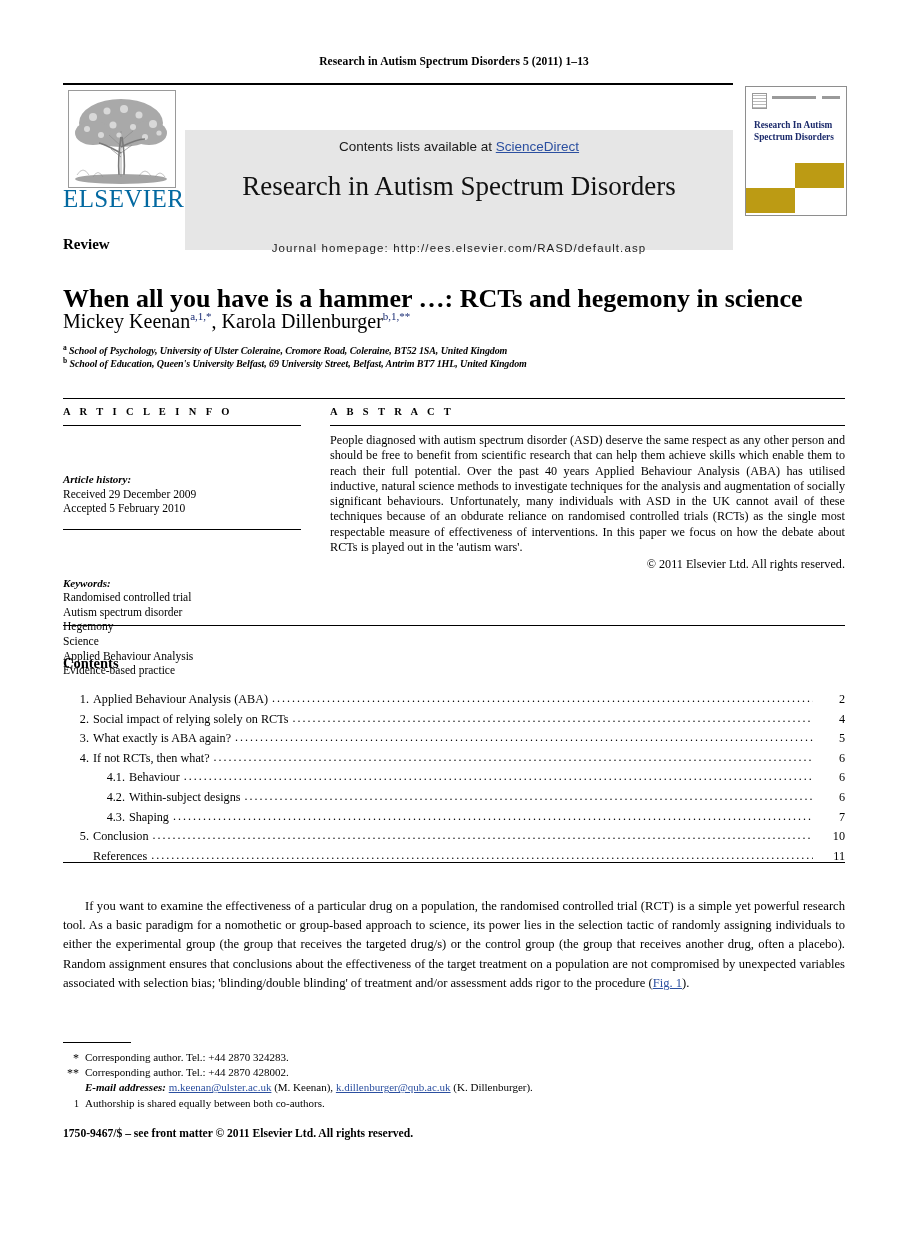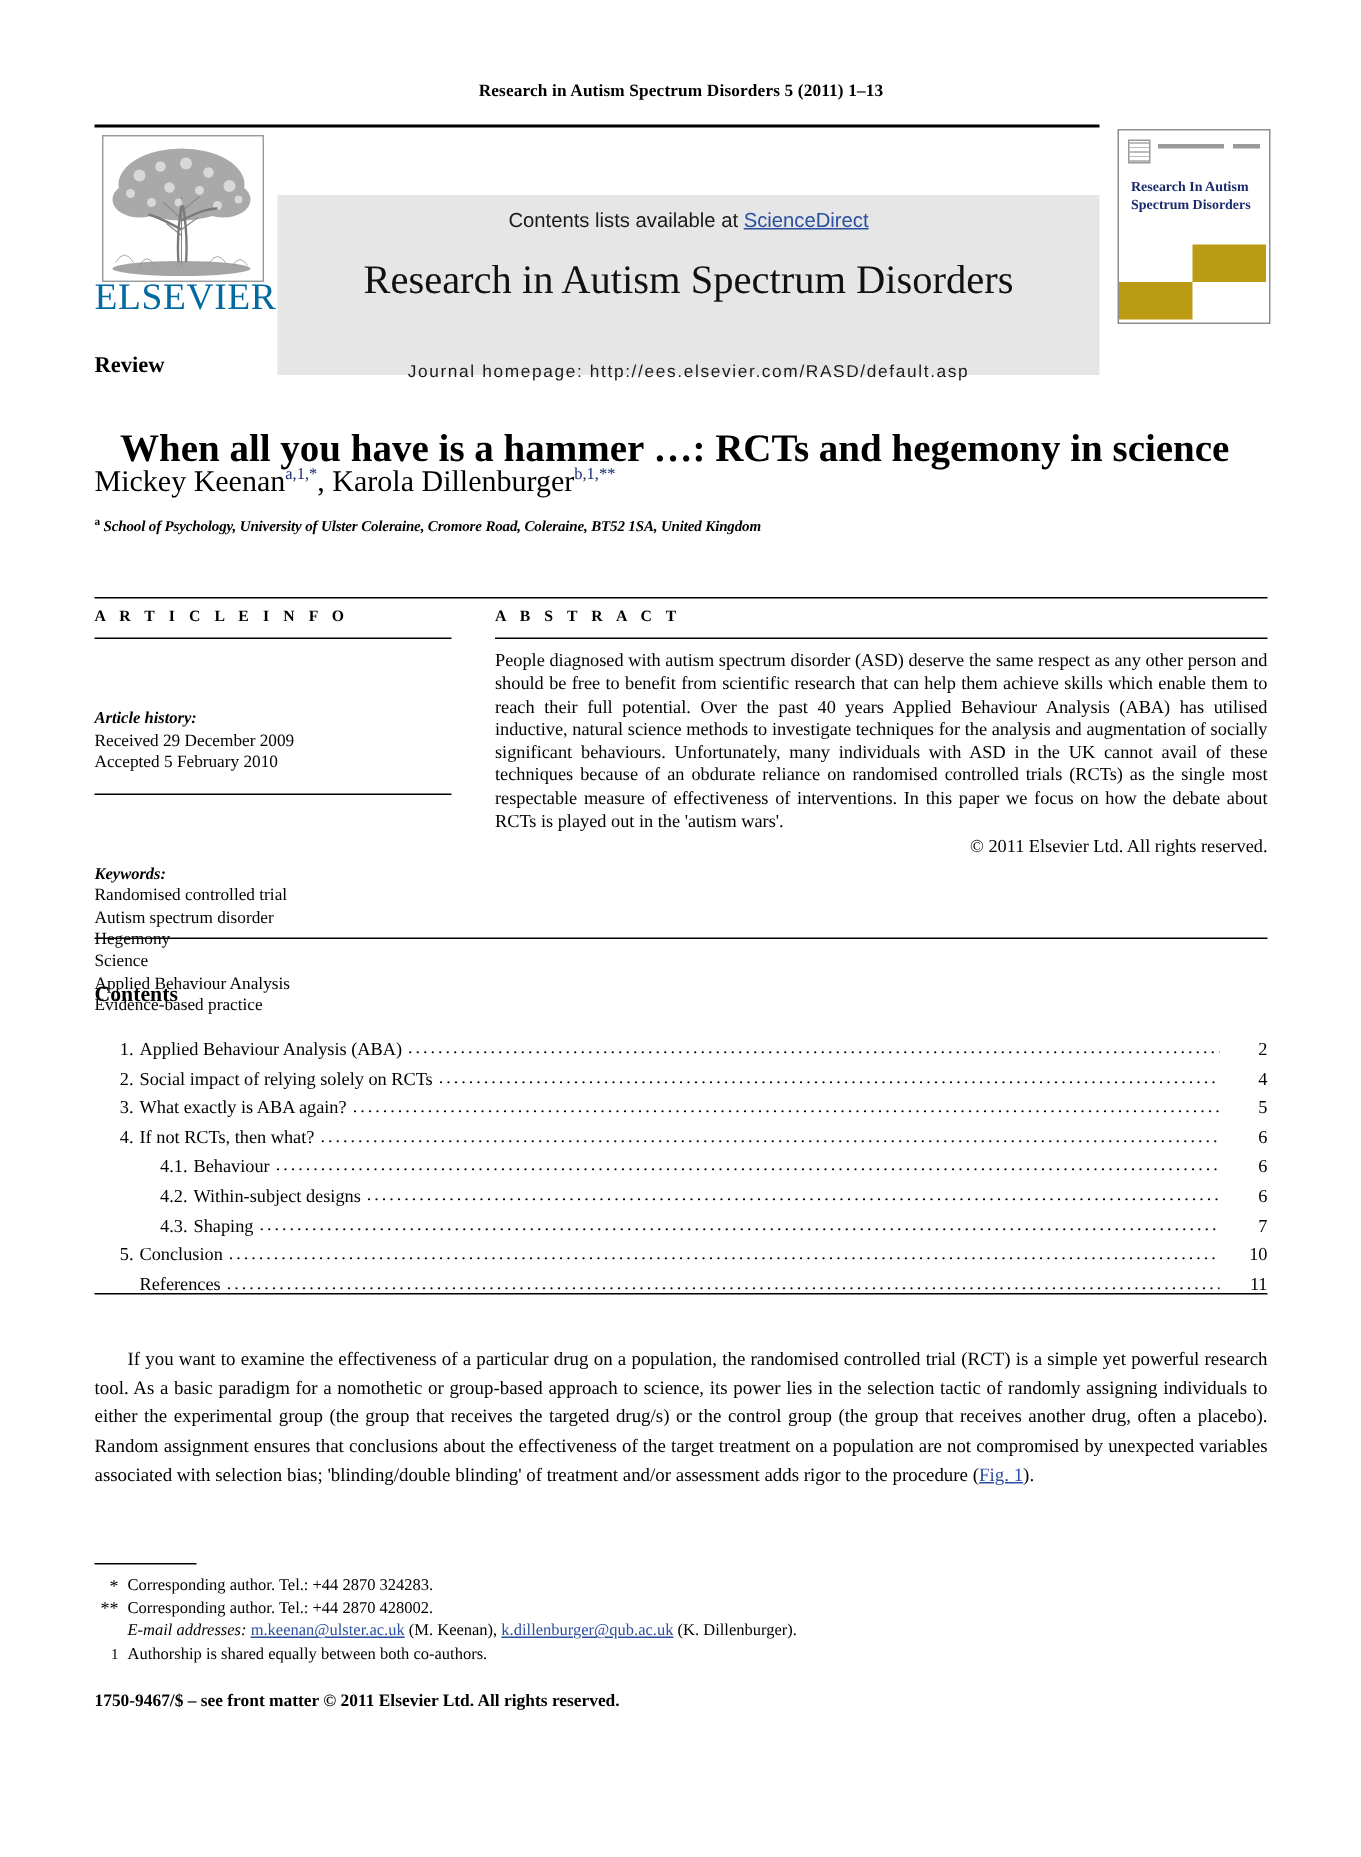--- a/index.html
+++ b/index.html
@@ -175,21 +175,20 @@
     font-weight: bold;
     font-size: 15px;
   }
   .paper-title {
     position: absolute;
     left: 63px; top: 266px;
     width: 790px;
     font-size: 26px;
     line-height: 32px;
     color: #000;
-    margin-left: 17px;
   }
   .authors {
     position: absolute;
     left: 63px; top: 310px;
     width: 790px;
     font-size: 20px;
   }
   .authors sup {
     font-size: 11px;
     color: #1a2c74;
@@ -361,21 +360,21 @@
   .fn-mark {
     flex: 0 0 16px;
     text-align: right;
     padding-right: 6px;
     font-size: 10px;
   }
   .fn-mark.sup-star { font-size: 12px; line-height: 10px; position: relative; top: 1px;}
   .fn-text { flex: 1 1 auto; }
   .fn-emails-label {
     font-style: italic;
-    font-weight: normal;
+    font-weight: bold;
   }
   .email-link { color: #2b4fa0; }
 
   
   .colophon {
     position: absolute;
     left: 63px; top: 1126px;
     width: 600px;
     font-size: 11.6px;
     line-height: 16px;
@@ -455,20 +454,21 @@
     <div class="cover-squares">
       <div class="sq-a"></div>
       <div class="sq-b"></div>
     </div>
   </div>
 
   <div class="review-label">Review</div>
   <h1 class="paper-title">When all you have is a hammer …: RCTs and hegemony in science</h1>
   <div class="authors">Mickey Keenan<sup>a,1,*</sup>, Karola Dillenburger<sup>b,1,**</sup></div>
   <div class="affil affil-a"><sup>a</sup> <span>School of Psychology, University of Ulster Coleraine, Cromore Road, Coleraine, BT52 1SA, United Kingdom</span></div>
+  <div class="affil affil-b"><sup>b</sup> <span>School of Education, Queen's University Belfast, 69 University Street, Belfast, Antrim BT7 1HL, United Kingdom</span></div>
 
   <div class="block-rule-top"></div>
 
   <div class="info-col">
     <div class="sect-head">A R T I C L E   I N F O</div>
     <div class="thin-rule"></div>
     <div class="info-sub">Article history:</div>
     <div class="info-line">Received 29 December 2009</div>
     <div class="info-line">Accepted 5 February 2010</div>
     <div class="info-gap"></div>

